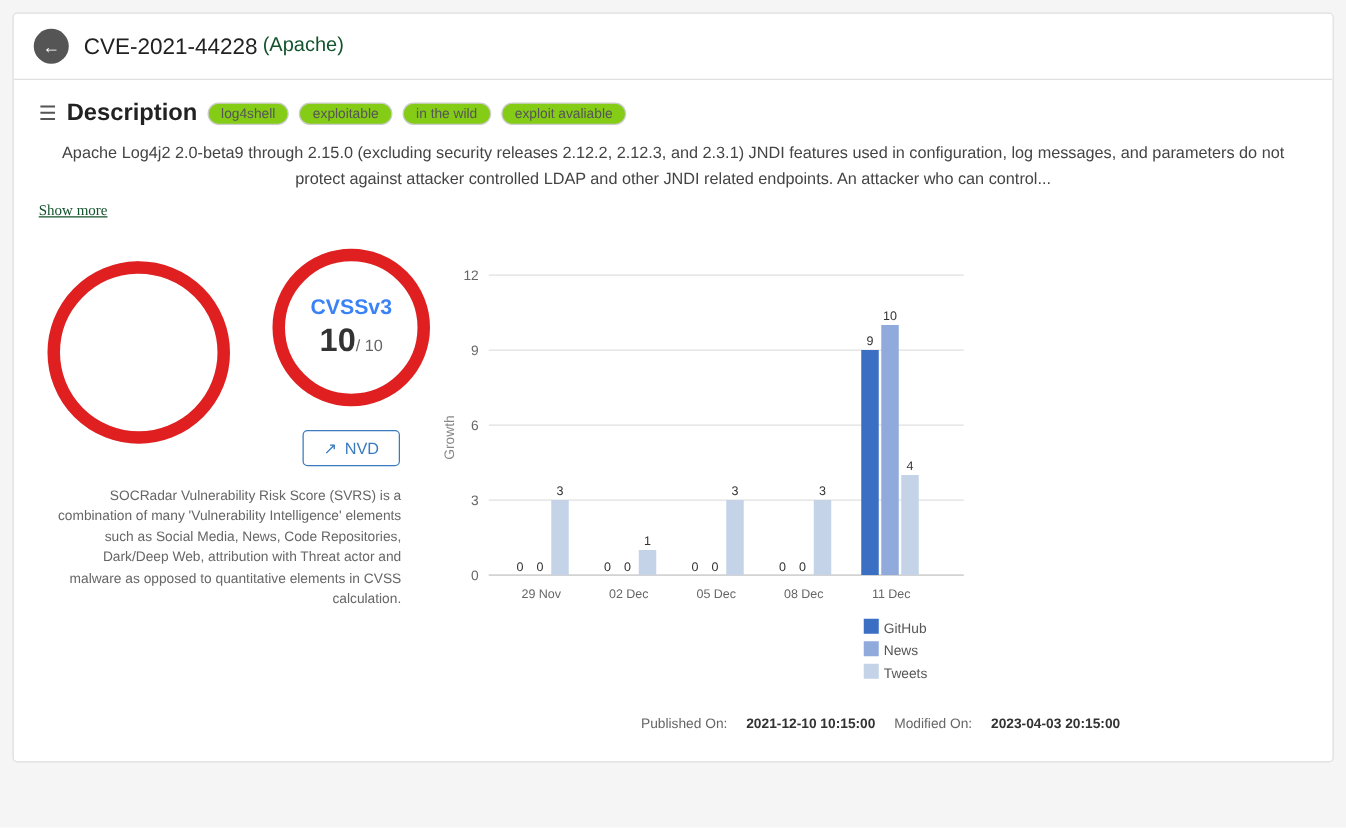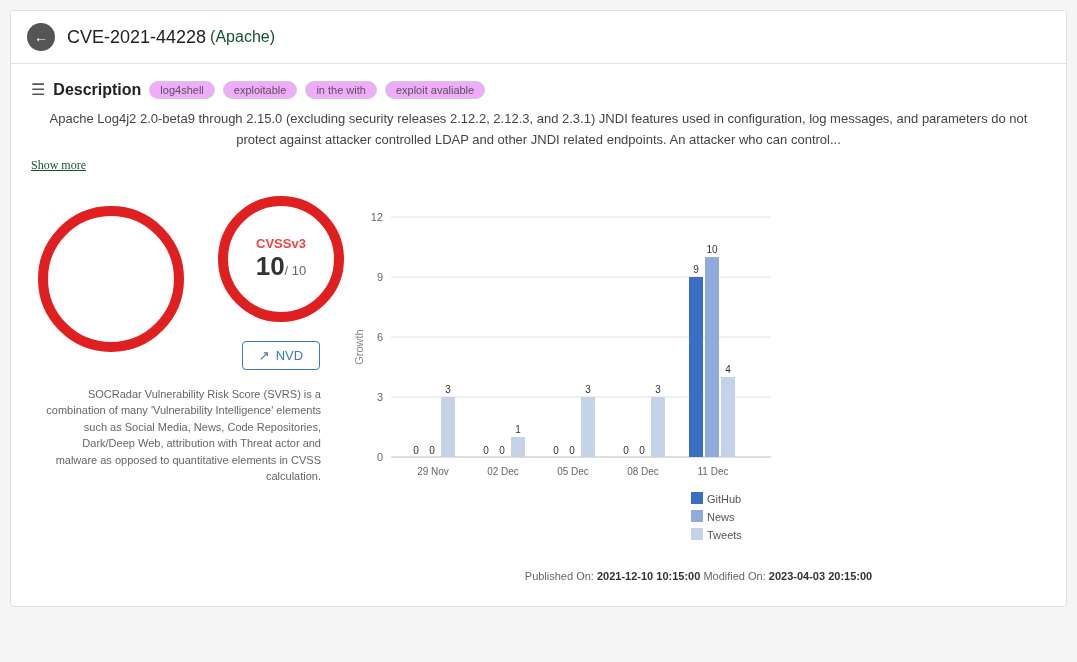--- a/index.html
+++ b/index.html
@@ -62,31 +62,31 @@
       align-items: center;
       gap: 8px;
       margin-bottom: 10px;
       flex-wrap: wrap;
     }
     .section-icon {
       font-size: 16px;
       color: #555;
     }
     .section-title {
-      font-size: 16px;
+      font-size: 19px;
       font-weight: 600;
       color: #222;
     }
     .tag {
       border: 1px solid #ccc;
       border-radius: 12px;
       padding: 2px 10px;
       font-size: 11px;
       color: #555;
-      background: #f0abfc;
+      background: #84cc16;
     }
     .description-text {
       font-size: 13px;
       color: #444;
       line-height: 1.6;
       margin-bottom: 6px;
       text-align: center;
     }
     .show-more {
       color: #14532d;
@@ -169,23 +169,23 @@
       transform: rotate(-90deg);
     }
     .cvss-inner {
       position: absolute;
       top: 50%;
       left: 50%;
       transform: translate(-50%, -50%);
       text-align: center;
     }
     .cvss-label {
-      font-size: 13px;
+      font-size: 17px;
       font-weight: 600;
-      color: #ef4444;
+      color: #3b82f6;
       text-align: right;
     }
     .cvss-value {
       font-size: 26px;
       font-weight: 700;
       color: #333;
     }
     .cvss-denom {
       font-size: 13px;
       color: #666;
@@ -221,21 +221,21 @@
       padding: 8px 0;
     }
     
     .chart-footer {
       font-size: 11px;
       color: #666;
       margin-top: 10px;
       text-align: center;
     }
     .chart-footer span {
-      margin: 0 0;
+      margin: 0 12px;
     }
     .chart-footer strong {
       color: #333;
     }
     
     .chart-svg-container {
       position: relative;
     }
   </style>
 </head>
@@ -251,21 +251,21 @@
     <span class="cve-subtitle">(Apache)</span>
   </div>
 
   <div class="content">
     
     <div class="section-header">
       <span class="section-icon">☰</span>
       <span class="section-title">Description</span>
       <span class="tag">log4shell</span>
       <span class="tag">exploitable</span>
-      <span class="tag">in the with</span>
+      <span class="tag">in the wild</span>
       <span class="tag">exploit avaliable</span>
     </div>
     <p class="description-text">Apache Log4j2 2.0-beta9 through 2.15.0 (excluding security releases 2.12.2, 2.12.3, and 2.3.1) JNDI features used in configuration, log messages, and parameters do not protect against attacker controlled LDAP and other JNDI related endpoints. An attacker who can control...</p>
     <span class="show-more">Show more</span>
 
     
     <div class="main-content">
 
       <div class="left-panel">
         <div class="scores-row">

